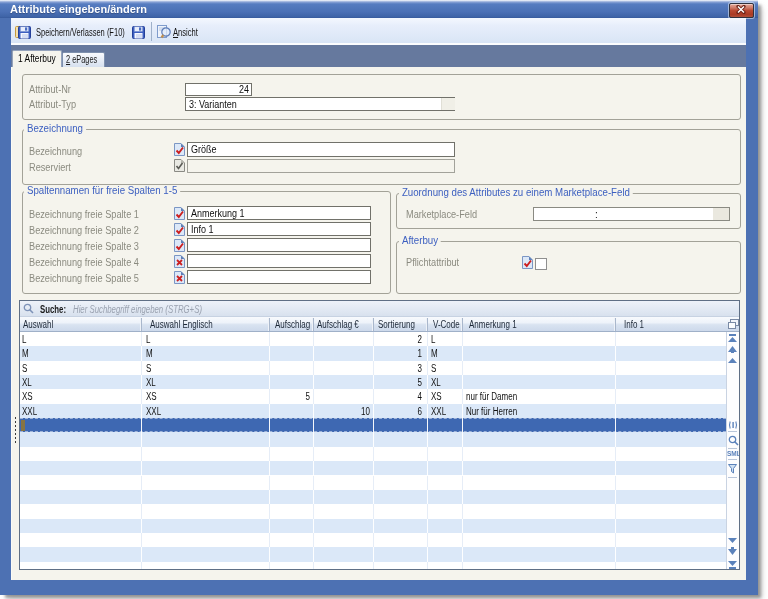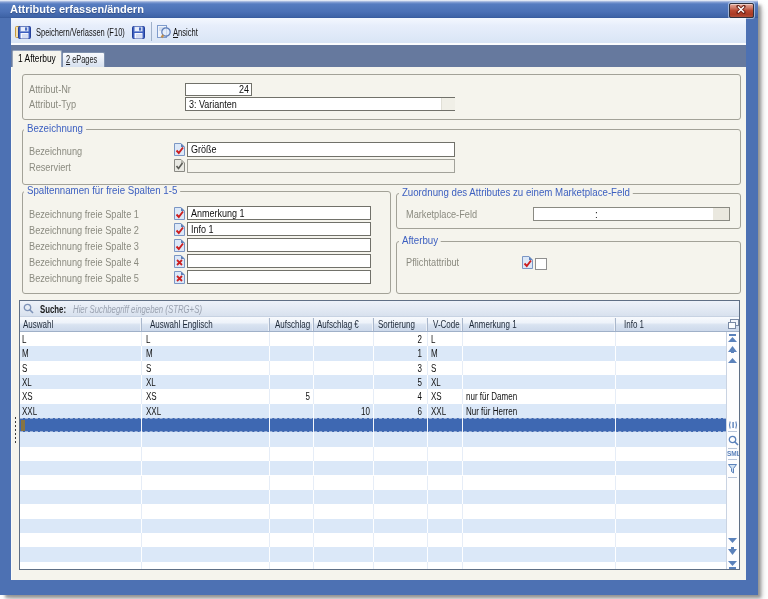--- a/index.html
+++ b/index.html
@@ -17,21 +17,21 @@
 .hcell{position:absolute;font-size:10px;line-height:11px;color:#1c2736;white-space:nowrap;
  transform:scaleX(0.8);transform-origin:0 50%;}
 .cell{position:absolute;font-size:10px;line-height:11px;color:#101010;white-space:nowrap;
  transform:scaleX(0.8);transform-origin:0 50%;}
 .cellr{position:absolute;font-size:10px;line-height:11px;color:#101010;white-space:nowrap;
  text-align:right;transform:scaleX(0.8);transform-origin:100% 50%;}
 
 </style></head><body>
 <div class="ab" style="left:0;top:0;width:758px;height:595px;background:#4d71b3;box-shadow:4px 4px 3px -1px rgba(110,110,110,0.65), 6px 6px 6px -2px rgba(150,150,150,0.4);"></div>
 <div class="ab" style="left:0;top:0;width:758px;height:18px;background:linear-gradient(#fdfeff 0px,#8aa3d6 2px,#567cc0 4px,#4b70b5 12px,#3e63a6 17px,#36589a 18px);"></div>
-<div class="ab" style="left:10px;top:2px;font-size:11px;line-height:14px;font-weight:bold;color:#ffffff;text-shadow:0 1px 1px rgba(30,50,90,0.5);">Attribute erfassen/ändern</div>
+<div class="ab" style="left:10px;top:2px;font-size:11px;line-height:14px;font-weight:bold;color:#ffffff;text-shadow:0 1px 1px rgba(30,50,90,0.5);">Attribute eingeben/ändern</div>
 <div class="ab" style="left:729px;top:3px;width:23px;height:13px;border:1px solid #30313c;border-radius:2px;background:linear-gradient(#e3a99c 0,#cf7a66 30%,#b94a33 50%,#aa3a24 80%,#b0503a 100%);box-shadow:0 0 0 1px rgba(230,238,250,0.55), inset 0 1px 0 rgba(255,255,255,0.45);"></div>
 <svg class="ab" style="left:736px;top:5px" width="10" height="9" viewBox="0 0 10 9">
     <path d="M2 1.5 L8 7.5 M8 1.5 L2 7.5" stroke="#6e2318" stroke-width="3.2" stroke-linecap="round"></path>
     <path d="M2 1.5 L8 7.5 M8 1.5 L2 7.5" stroke="#ffffff" stroke-width="1.5"></path>
   </svg>
 <div class="ab" style="left:11px;top:18px;width:735px;height:25px;background:linear-gradient(#f4f8fe 0,#e7eefb 30%,#dde8f7 80%,#d8e4f5 100%);"></div>
 <div class="ab" style="left:11px;top:43px;width:735px;height:2px;background:#fcfdfe;"></div>
 <svg style="position:absolute;left:15px;top:25px" width="16" height="15" viewBox="0 0 16 15">
     <rect x="0.5" y="1.5" width="9" height="11" fill="#f3dfae" stroke="#c49a3c" rx="1"></rect>
     <g transform="translate(3,1)">

